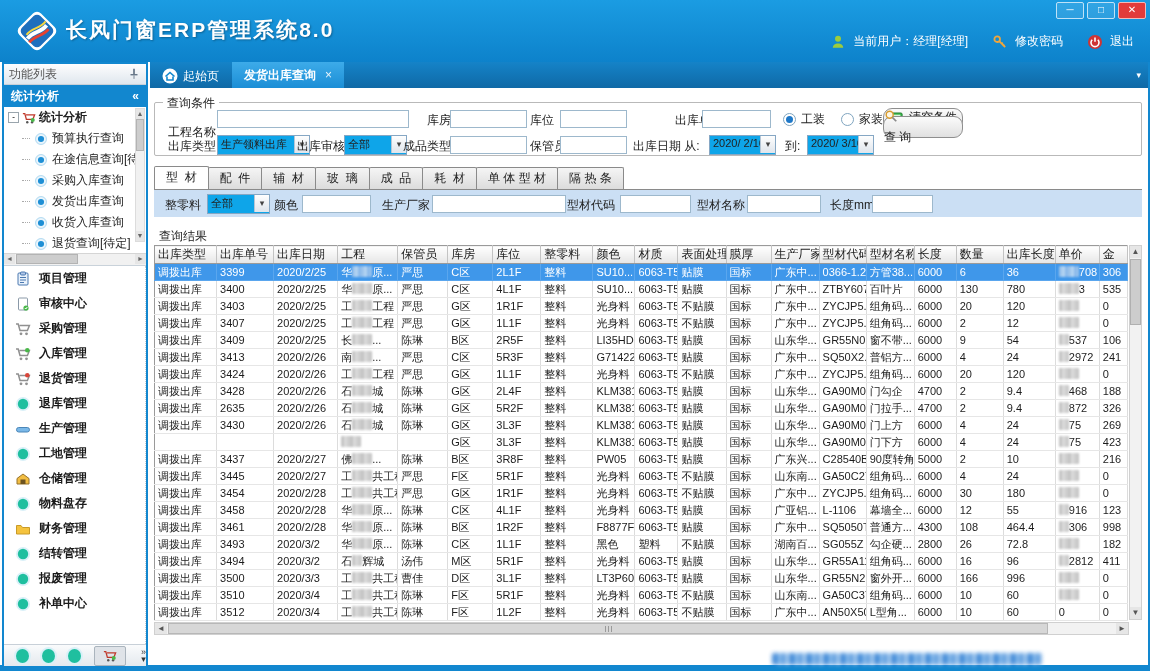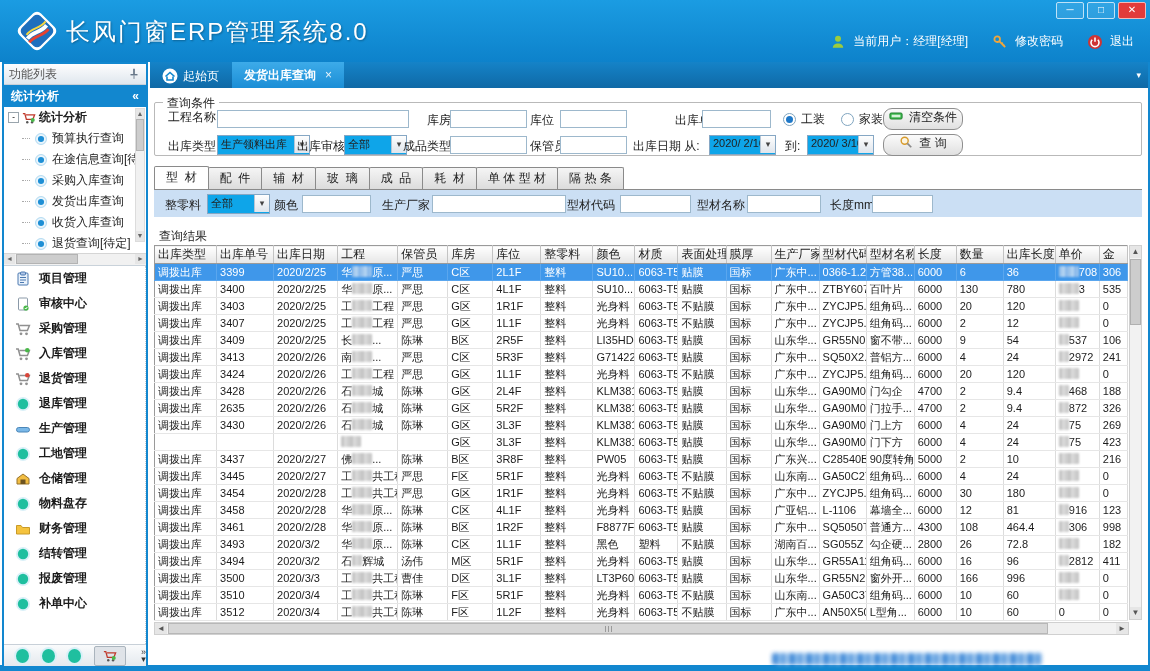--- a/index.html
+++ b/index.html
@@ -3,21 +3,21 @@
 <meta charset="utf-8">
 <style>
   html,body{margin:0;padding:0;background:#8d9aa5;}
   .window{position:relative;width:1150px;height:671px;background:#fff;overflow:hidden;
     font-family:"Liberation Sans","DejaVu Sans",sans-serif;font-size:12px;color:#222;}
   
   .titlebar{position:absolute;left:0;top:0;width:100%;height:62px;
     background:linear-gradient(180deg,#1b9ce2,#0d82cb);}
   .logo{position:absolute;left:14px;top:9px;width:46px;height:44px;}
   .logo svg{width:100%;height:100%;}
-  .app-title{position:absolute;left:66px;top:16px;font-size:24px;font-weight:normal;color:#fff;
+  .app-title{position:absolute;left:66px;top:16px;font-size:21px;font-weight:bold;color:#fff;
     letter-spacing:2px;text-shadow:1px 1px 2px rgba(0,0,0,.3);white-space:nowrap;}
   .win-controls{position:absolute;right:4px;top:2px;display:flex;gap:3px;}
   .win-btn{width:26px;height:15px;border:1px solid #bfe2f7;border-radius:2px;color:#fff;
     font-size:10px;line-height:13px;text-align:center;background:rgba(255,255,255,.10);cursor:default;}
   .win-btn.close{background:#e23b3b;border-color:#f2b9b9;font-weight:bold;}
   .user-area{position:absolute;right:16px;top:33px;display:flex;align-items:center;gap:7px;color:#fff;}
   .user-area .gap{width:10px;}
   .icon16{width:16px;height:16px;display:inline-block;flex:0 0 auto;}
   .icon16 svg,.icon14 svg{width:100%;height:100%;display:block;}
   .icon14{width:14px;height:14px;display:inline-block;flex:0 0 auto;}
@@ -441,21 +441,21 @@
       <div class="tab-active">
         <span>发货出库查询</span>
         <span class="tab-close">×</span>
       </div>
       <span class="tab-overflow">▾</span>
     </div>
 
     <div class="query-box">
       <span class="legend">查询条件</span>
 
-      <span class="f-label" style="left:13px;top:6px;">工程名称</span>
+      <span class="f-label" style="left:13px;top:21px;">工程名称</span>
       <input class="txt" style="left: 62px; top: 7px; width: 186px;">
       <span class="f-label" style="left:272px;top:9px;">库房</span>
       <input class="txt" style="left: 295px; top: 7px; width: 71px;">
       <span class="f-label" style="left:375px;top:9px;">库位</span>
       <input class="txt" style="left: 405px; top: 7px; width: 61px;">
       <span class="f-label" style="left:520px;top:9px;">出库单号</span>
       <input class="txt" style="left: 547px; top: 7px; width: 63px;">
       <span class="radio-group" style="left:628px;top:8px;">
         <span class="radio sel"></span>
         <span>工装</span>
@@ -478,21 +478,21 @@
       <span class="f-label" style="left:142px;top:35px;">出库审核</span>
       <span class="combo" style="left:189px;top:32px;width:42px;"><span>全部</span></span>
       <span class="f-label" style="left:248px;top:35px;">成品类型</span>
       <input class="txt" style="left: 295px; top: 33px; width: 71px;">
       <span class="f-label" style="left:375px;top:35px;">保管员</span>
       <input class="txt" style="left: 405px; top: 33px; width: 61px;">
       <span class="f-label" style="left:478px;top:35px;">出库日期 从:</span>
       <span class="combo" style="left:554px;top:32px;width:46px;"><span>2020/ 2/16</span></span>
       <span class="f-label" style="left:630px;top:35px;">到:</span>
       <span class="combo" style="left:652px;top:32px;width:46px;"><span>2020/ 3/16</span></span>
-      <span class="btn" style="left:728px;top:31px;width:80px;">
+      <span class="btn" style="left:728px;top:13px;width:80px;flex-direction:column;">
         <span class="icon14">
             <svg viewBox="0 0 16 16">
               <circle cx="6.5" cy="6.5" r="4" fill="#fdf6e3" stroke="#d89b2c" stroke-width="1.6"></circle>
               <path d="M9.5 9.5 14 14" stroke="#8a8a8a" stroke-width="2"></path>
             </svg>
           </span>
         <span>查 询</span>
       </span>
     </div>
 
@@ -889,21 +889,21 @@
             <td>整料</td>
             <td>光身料</td>
             <td>6063-T5</td>
             <td>贴膜</td>
             <td>国标</td>
             <td>广亚铝...</td>
             <td>L-1106</td>
             <td>幕墙全...</td>
             <td>6000</td>
             <td>12</td>
-            <td>81</td>
+            <td>55</td>
             <td><span class="pix" style="width: 10px;"></span>916</td>
             <td>123</td>
           </tr>
           <tr>
             <td>调拨出库</td>
             <td>3461</td>
             <td>2020/2/28</td>
             <td>华<span class="pix" style="width: 20px;"></span>原...</td>
             <td>陈琳</td>
             <td>B区</td>

